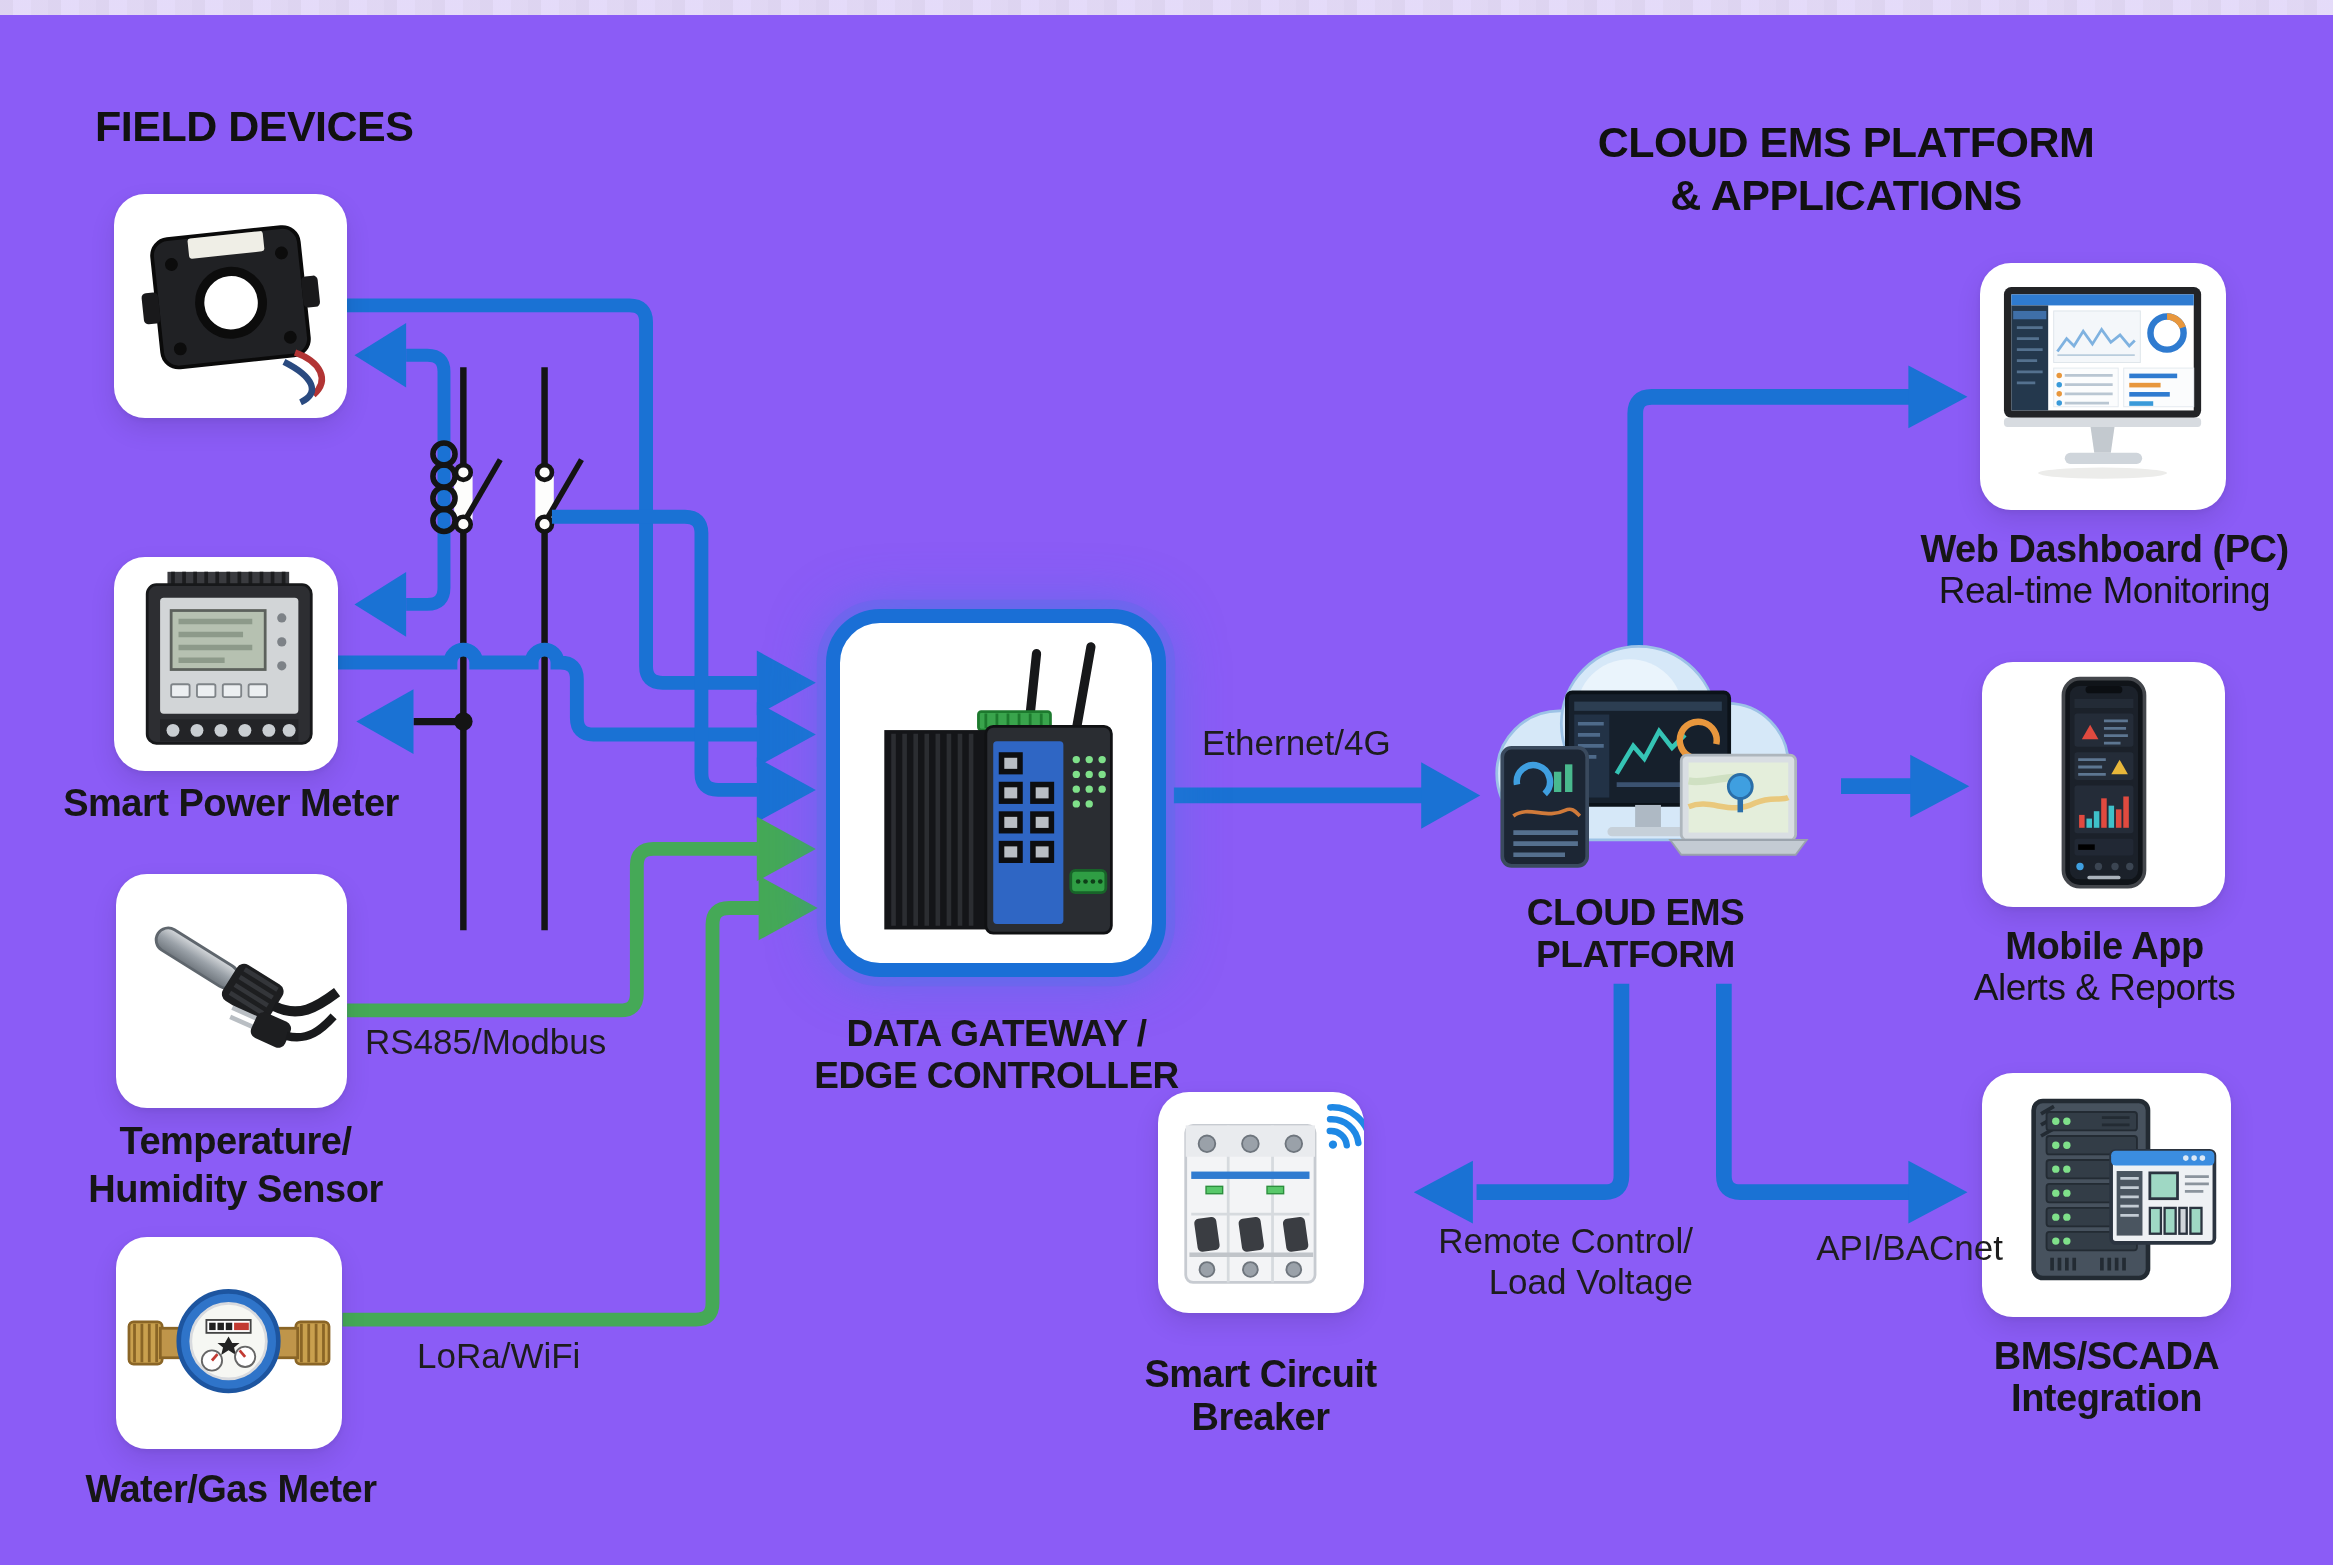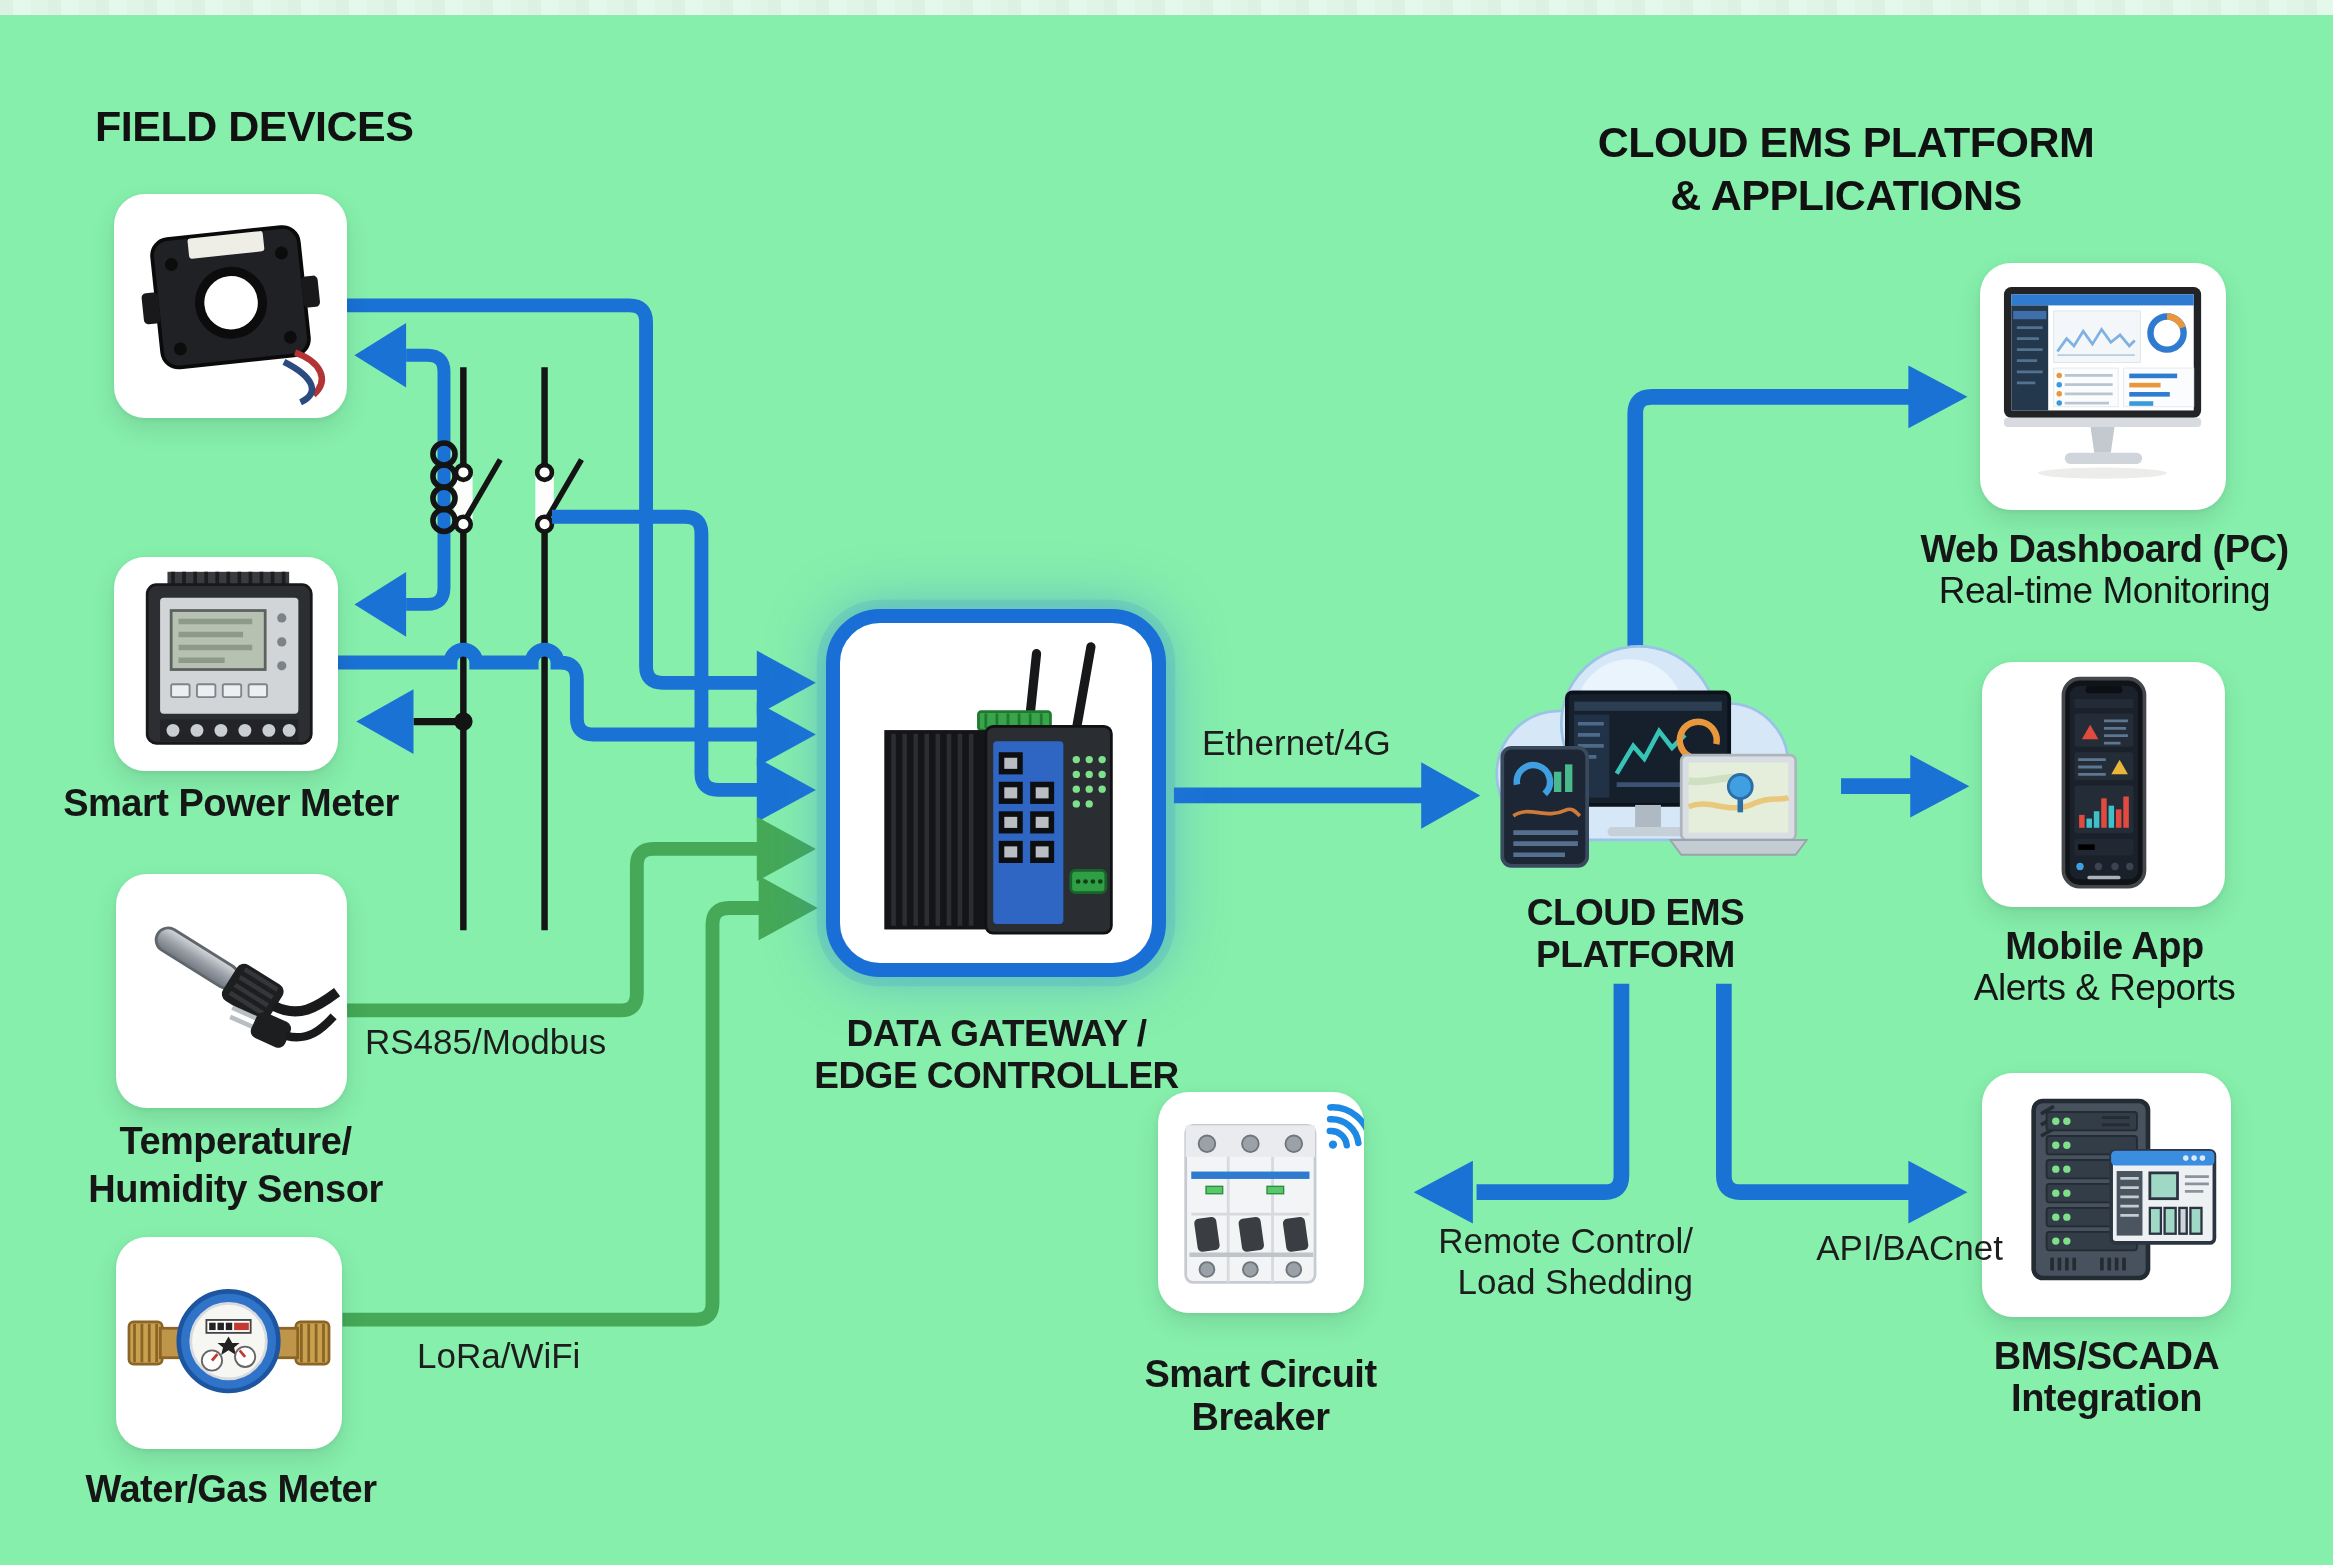--- a/index.html
+++ b/index.html
@@ -1,18 +1,18 @@
 <!DOCTYPE html>
 <html style="font-size:14.8px"><head>
 <meta charset="utf-8">
 <style>
   html,body{margin:0;padding:0;background:#ffffff;}
   #canvas{
     position:relative;width:2333px;height:1565px;overflow:hidden;
-    background:#86efac;
+    background:#8b5cf6;
     font-family:"Liberation Sans",sans-serif;color:#141414;
   }
   .topstrip{
     position:absolute;left:0;top:0;width:100%;height:14.8px;
     background:repeating-linear-gradient(90deg,#f2f2ef 0 13px,#fbfbfa 13px 31px,#f6f6f3 31px 48px);
     opacity:.8;
   }
   .card{
     position:absolute;background:#ffffff;border-radius:31px;
     box-shadow:0 11px 26px rgba(0,0,0,.10), 0 1.8px 5.5px rgba(0,0,0,.06);
@@ -468,18 +468,18 @@
   <div class="dlabel" style="left:1076px;top:1353px;width:369px;line-height:43px;">
     <span>Smart Circuit</span>
     <span>Breaker</span>
   </div>
 
   <div class="clabel" style="left:365px;top:1021px;">RS485/Modbus</div>
   <div class="clabel" style="left:417px;top:1335px;">LoRa/WiFi</div>
   <div class="clabel" style="left:1202px;top:722px;">Ethernet/4G</div>
   <div class="clabel center" style="left:1375px;top:1220px;width:318px;">
     <span style="display:block">Remote Control/</span>
-    <span style="display:block">Load Shedding</span>
+    <span style="display:block">Load Voltage</span>
   </div>
   <div class="clabel center" style="left:1689px;top:1227px;width:314px;">API/BACnet</div>
 
 </div>
 
 
 </body></html>

